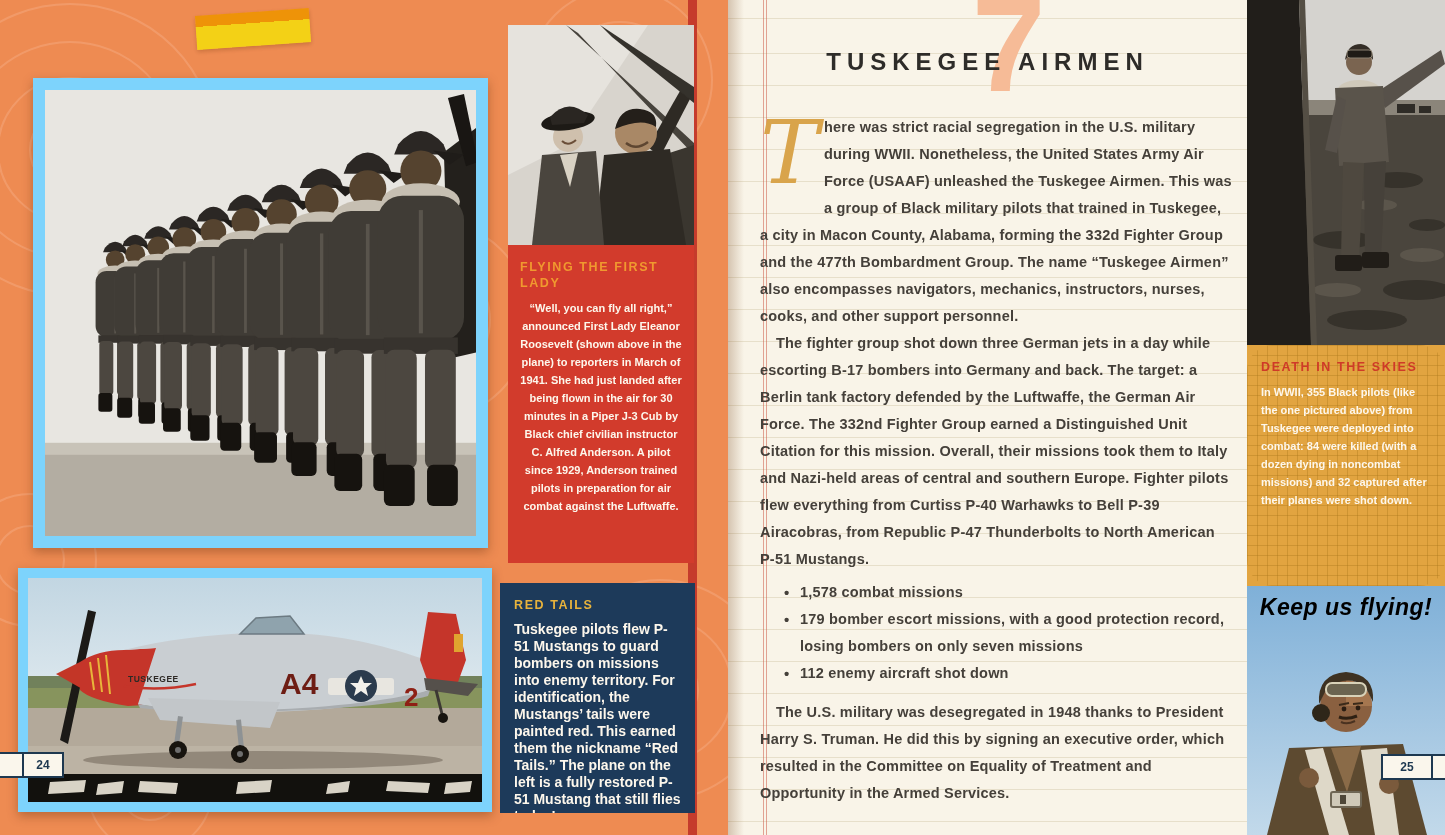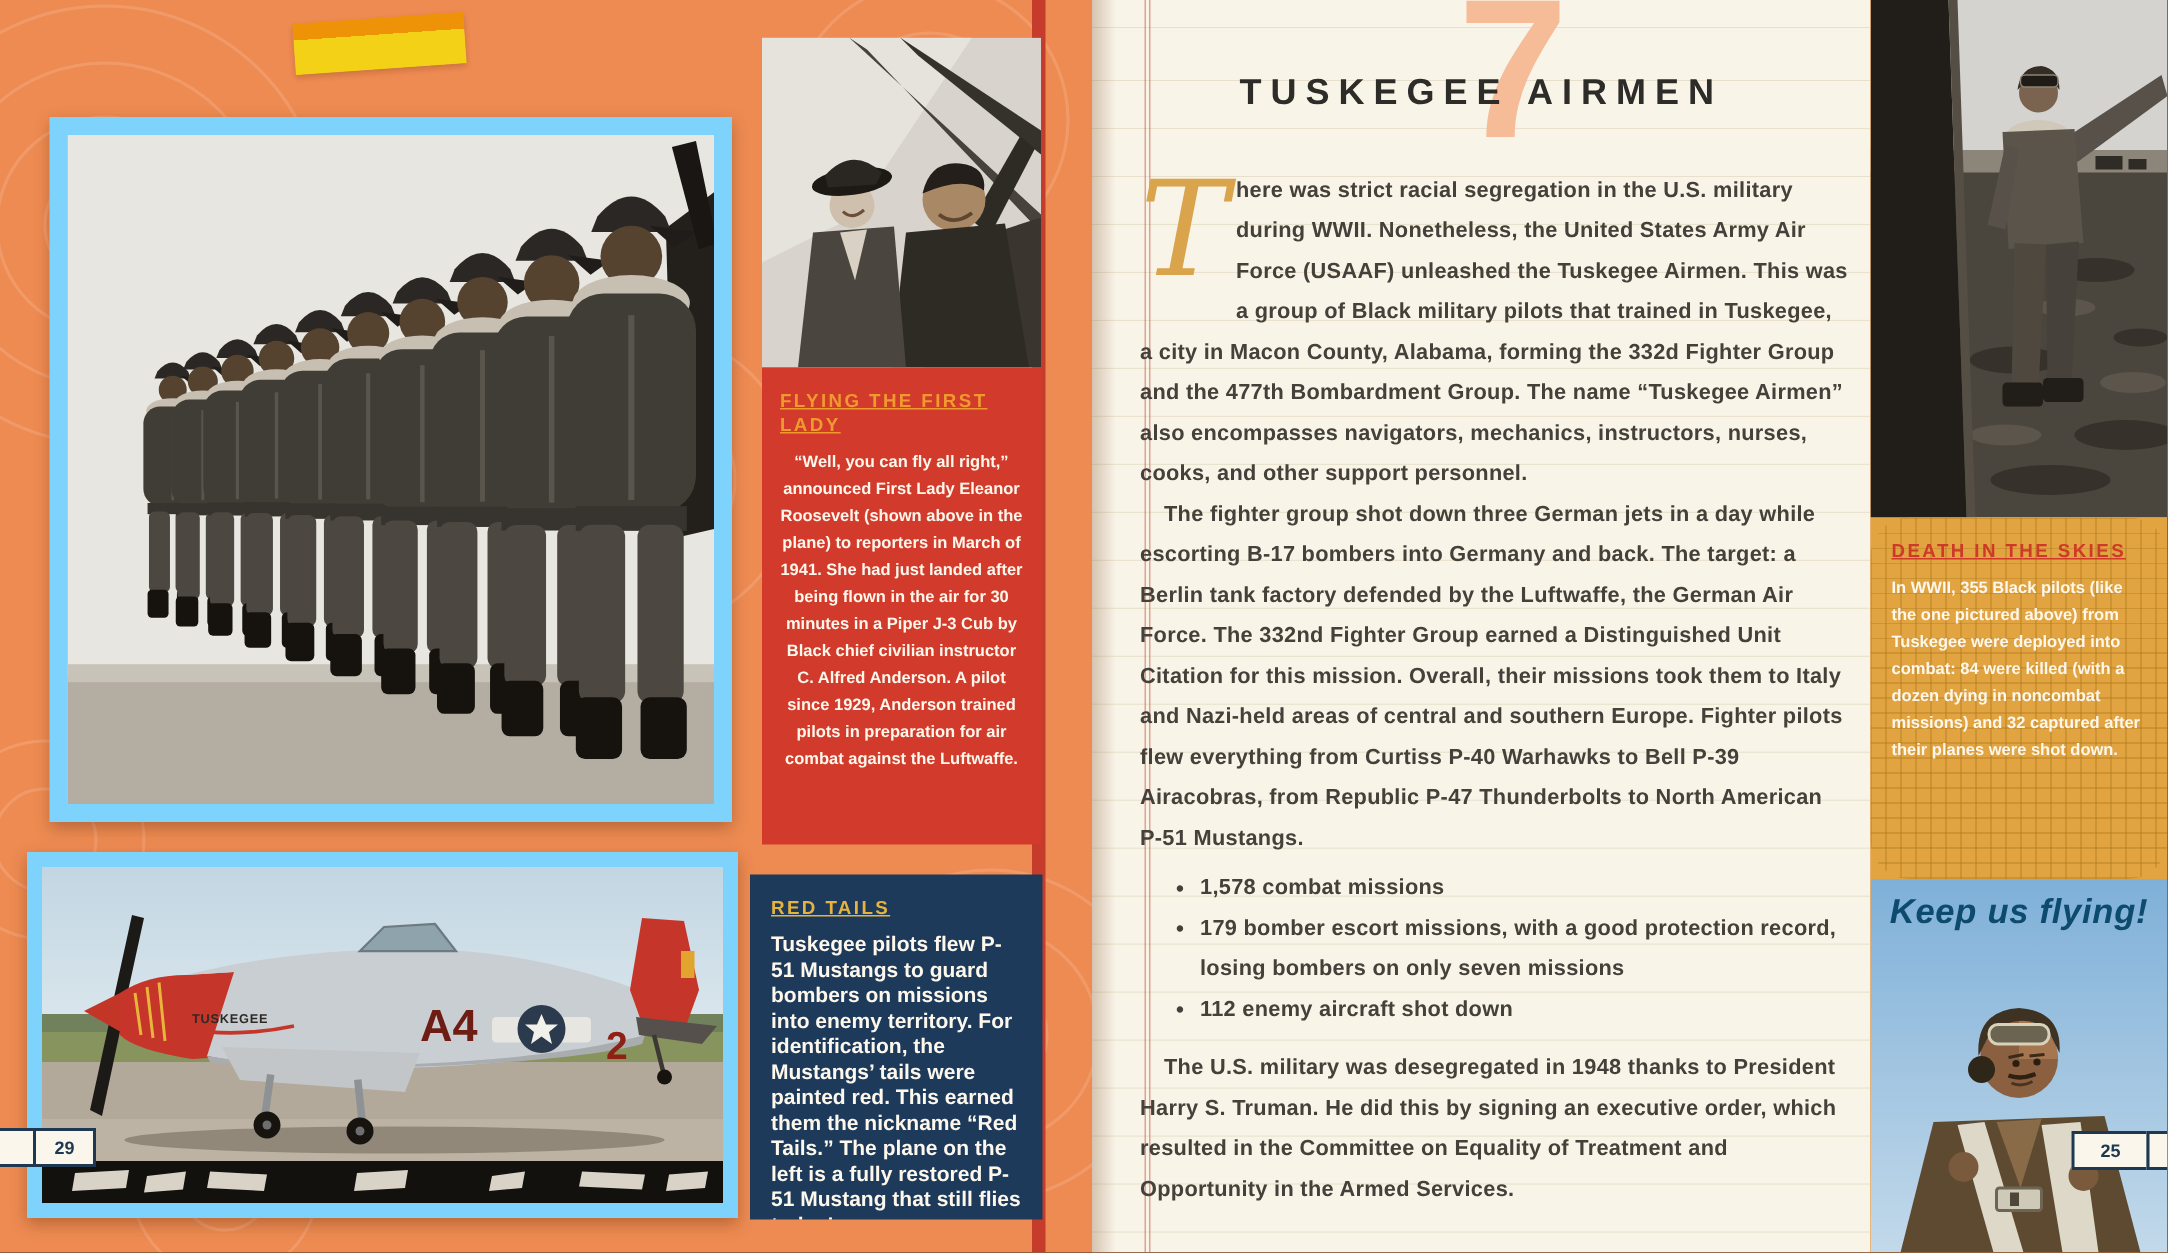--- a/index.html
+++ b/index.html
@@ -13,21 +13,21 @@
   .main-frame{left:33px;top:78px;width:455px;height:470px;padding:12px;box-sizing:border-box;}
   .main-frame svg,.mustang-frame svg,.plain-photo svg,.poster svg{display:block;width:100%;height:100%;}
   .washi{position:absolute;left:196px;top:12px;width:114px;height:34px;transform:rotate(-4deg);
          background:linear-gradient(180deg,#ef9406 0 11px,#f4d414 11px);opacity:.96;z-index:5;
          box-shadow:0 2px 4px rgba(90,40,0,.25);}
   .plain-photo{position:absolute;overflow:hidden;}
   .eleanor{left:508px;top:25px;width:186px;height:220px;}
   .mustang-frame{left:18px;top:568px;width:474px;height:244px;padding:10px;box-sizing:border-box;}
   
   .sidebar{position:absolute;box-sizing:border-box;overflow:hidden;}
-  .sidebar h3{margin:0 0 8px 0;font-size:12.5px;line-height:16px;font-weight:700;letter-spacing:1.6px;text-decoration:underline;}
+  .sidebar h3{margin:0 0 8px 0;font-size:12.5px;line-height:16px;font-weight:700;letter-spacing:1.6px;}
   .sidebar p{margin:0;font-weight:700;color:#fdf7ec;}
   .sb-red{left:508px;top:245px;width:186px;height:318px;background:#d23b2c;padding:14px 12px;}
   .sb-red h3{color:#f0992f;}
   .sb-red p{font-size:11px;line-height:18px;text-align:center;}
   .sb-navy{left:500px;top:583px;width:195px;height:230px;background:#1d3a5a;padding:14px 14px;}
   .sb-navy h3{color:#e8b33c;}
   .sb-navy p{font-size:14px;line-height:17px;}
   .sb-gold{left:0;top:345px;width:198px;height:241px;background-color:#e2a440;padding:14px 14px;
            background-image:repeating-linear-gradient(0deg,rgba(166,116,24,.35) 0 1px,transparent 1px 10px),
                             repeating-linear-gradient(90deg,rgba(166,116,24,.35) 0 1px,transparent 1px 10px);border-radius:26px;}
@@ -61,21 +61,21 @@
   .dropcap{float:left;width:56px;height:78px;font-family:"DejaVu Serif",serif;font-style:italic;
            font-weight:400;font-size:88px;line-height:70px;color:#d9a44b;margin:4px 8px 0 0;}
   .bodycopy ul{margin:6px 0 12px 40px;padding:0;}
   .bodycopy li{list-style:none;position:relative;line-height:27px;}
   .bodycopy li::before{content:"•";position:absolute;left:-16px;font-size:15px;}
   
   .right-col{position:absolute;left:1247px;top:0;width:198px;height:835px;background:#e2a440;}
   .pilot-photo{left:0;top:0;width:198px;height:345px;}
   .poster{position:absolute;left:0;top:586px;width:198px;height:249px;overflow:hidden;}
   .poster-title{position:absolute;left:0;top:8px;width:100%;text-align:center;z-index:2;
-                font-style:italic;font-weight:700;font-size:23px;color:#0c4a6e;letter-spacing:.5px;}
+                font-style:italic;font-weight:700;font-size:23px;color:#000000;letter-spacing:.5px;}
 </style>
 </head>
 <body>
 
 <div class="book">
 
   <div class="left-page">
     <svg class="contour" viewBox="0 0 728 835">
       <g fill="none" stroke="#f5a87d" stroke-width="2" opacity=".55">
         <circle cx="70" cy="150" r="40"></circle>
@@ -226,21 +226,21 @@
       </svg>
     </div>
 
     <div class="sidebar sb-navy">
       <h3>RED TAILS</h3>
       <p>Tuskegee pilots flew P-51 Mustangs to guard bombers on missions into enemy territory. For identification, the Mustangs’ tails were painted red. This earned them the nickname “Red Tails.” The plane on the left is a fully restored P-51 Mustang that still flies today!</p>
     </div>
 
     <div class="pagebox pb-left">
       <div class="cell" style="width:28px"></div>
-      <div class="cell" style="width:42px">29</div>
+      <div class="cell" style="width:42px">24</div>
     </div>
   </div>
 
   <div class="paper">
     <div class="margin-line ml-a"></div>
     <div class="margin-line ml-b"></div>
     <div class="chapter-num">7</div>
     <h1 class="title" style="margin:0">TUSKEGEE AIRMEN</h1>
     <div class="bodycopy">
       <p><span class="dropcap">T</span><span>here was strict racial segregation in the U.S. military during WWII. Nonetheless, the United States Army Air Force (USAAF) unleashed the Tuskegee Airmen. This was a group of Black military pilots that trained in Tuskegee, a city in Macon County, Alabama, forming the 332d Fighter Group and the 477th Bombardment Group. The name “Tuskegee Airmen” also encompasses navigators, mechanics, instructors, nurses, cooks, and other support personnel.</span></p>

